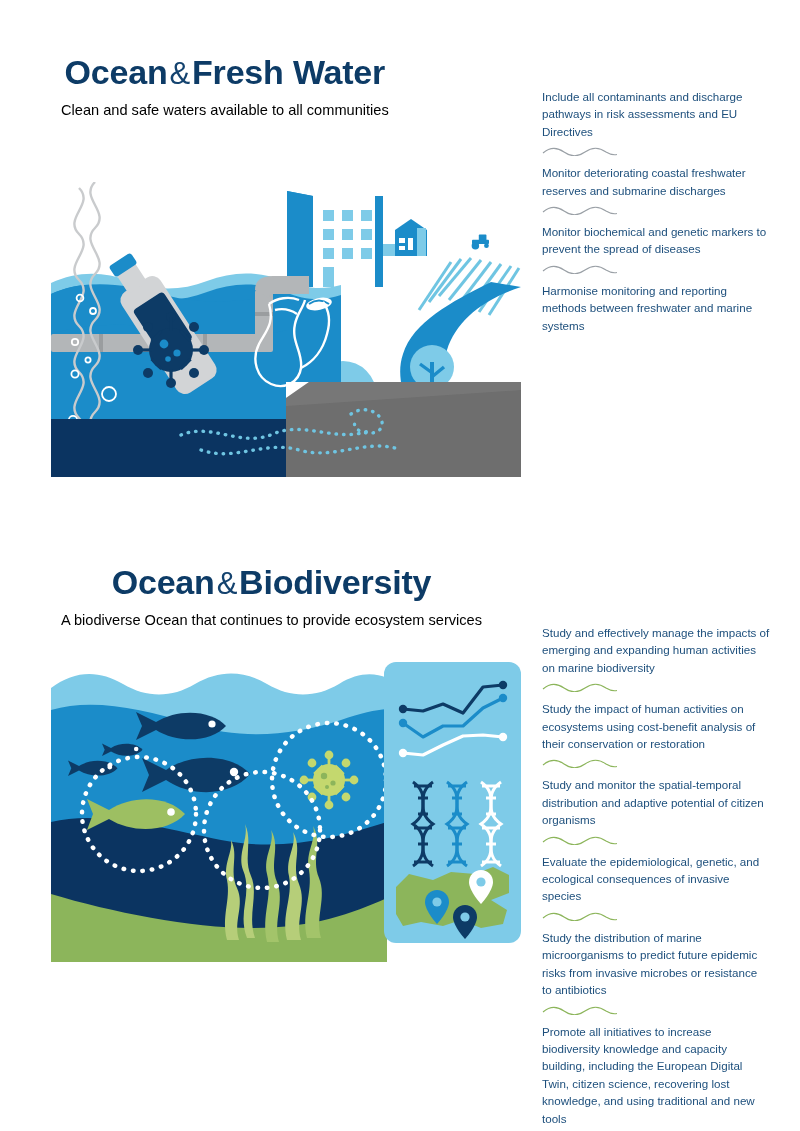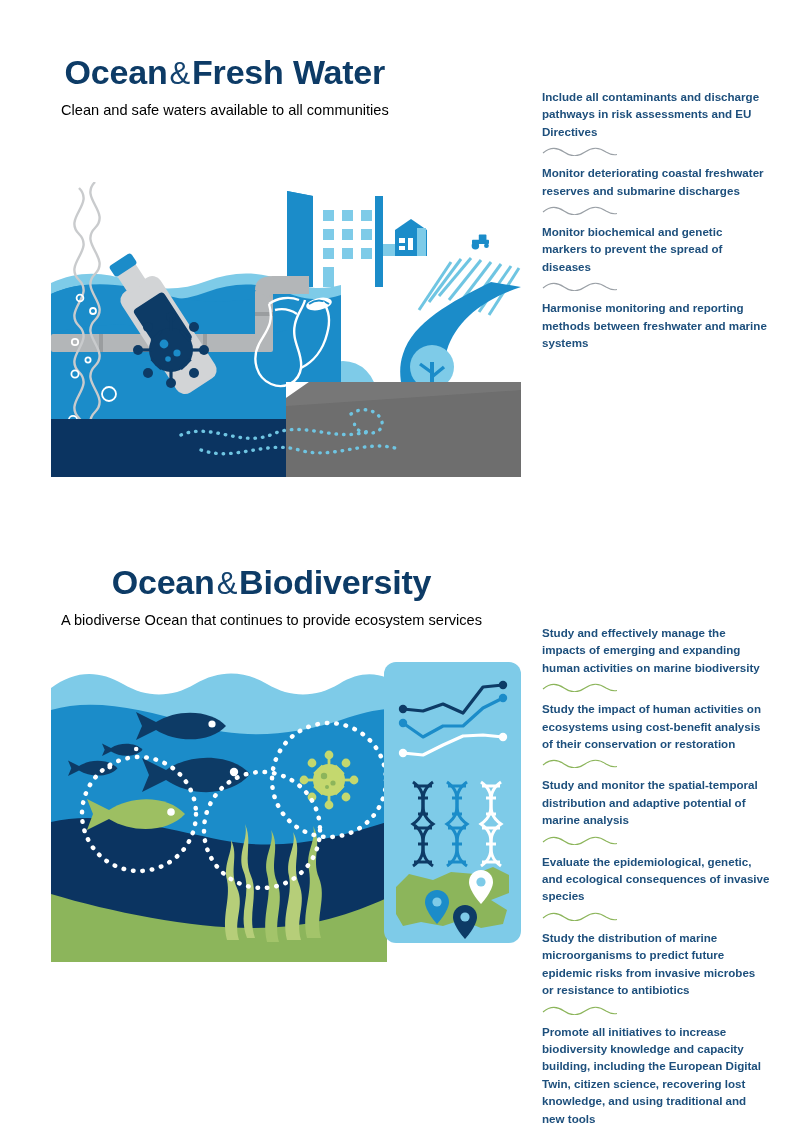--- a/index.html
+++ b/index.html
@@ -44,21 +44,21 @@
   
   .rec-col { position: absolute; width: 228px; }
   #rec-col-water { left: 542px; top: 36px; }
   #rec-col-bio   { left: 542px; top: 32px; margin-top: 30px; }
 
   .rec-item { position: relative; }
   .rec-text {
     font-size: 11.6px;
     line-height: 17.4px;
     color: #1d4f7c;
-    font-weight: 700;
+    font-weight: 400;
   }
   .rec-sep {
     display:block;
     width: 76px;
     height: 9px;
     margin: 7px 0 8px 0;
   }
   .rec-sep svg { display:block; }
 
   
@@ -441,21 +441,21 @@
       </div>
       <div class="rec-item">
         <div class="rec-text">Study the impact of human activities on ecosystems using cost-benefit analysis of their conservation or restoration</div>
         <span class="rec-sep">
           <svg viewBox="0 0 76 9" width="76" height="9">
               <path d="M1,6 C8,0 15,0 22,5 C29,10 36,10 43,5 C50,0 57,0 64,5 C68,7.5 72,8 75,7.5" fill="none" stroke="#8cb55b" stroke-width="1.1"></path>
             </svg>
         </span>
       </div>
       <div class="rec-item">
-        <div class="rec-text">Study and monitor the spatial-temporal distribution and adaptive potential of marine analysis</div>
+        <div class="rec-text">Study and monitor the spatial-temporal distribution and adaptive potential of citizen organisms</div>
         <span class="rec-sep">
           <svg viewBox="0 0 76 9" width="76" height="9">
               <path d="M1,6 C8,0 15,0 22,5 C29,10 36,10 43,5 C50,0 57,0 64,5 C68,7.5 72,8 75,7.5" fill="none" stroke="#8cb55b" stroke-width="1.1"></path>
             </svg>
         </span>
       </div>
       <div class="rec-item">
         <div class="rec-text">Evaluate the epidemiological, genetic, and ecological consequences of invasive species</div>
         <span class="rec-sep">
           <svg viewBox="0 0 76 9" width="76" height="9">

